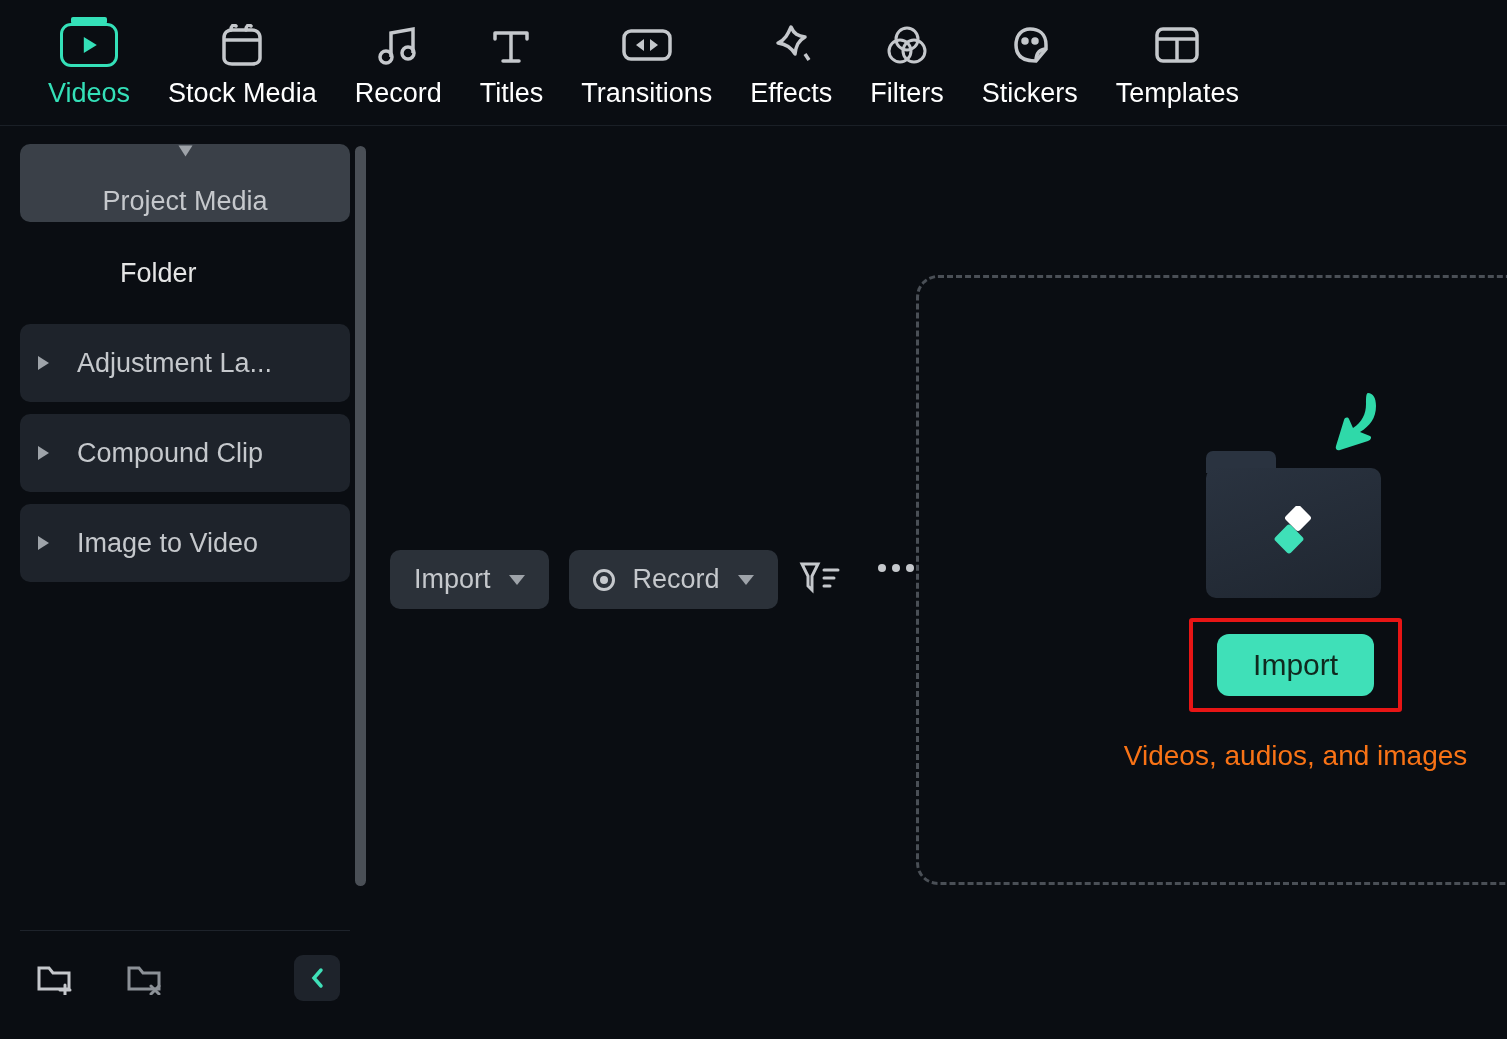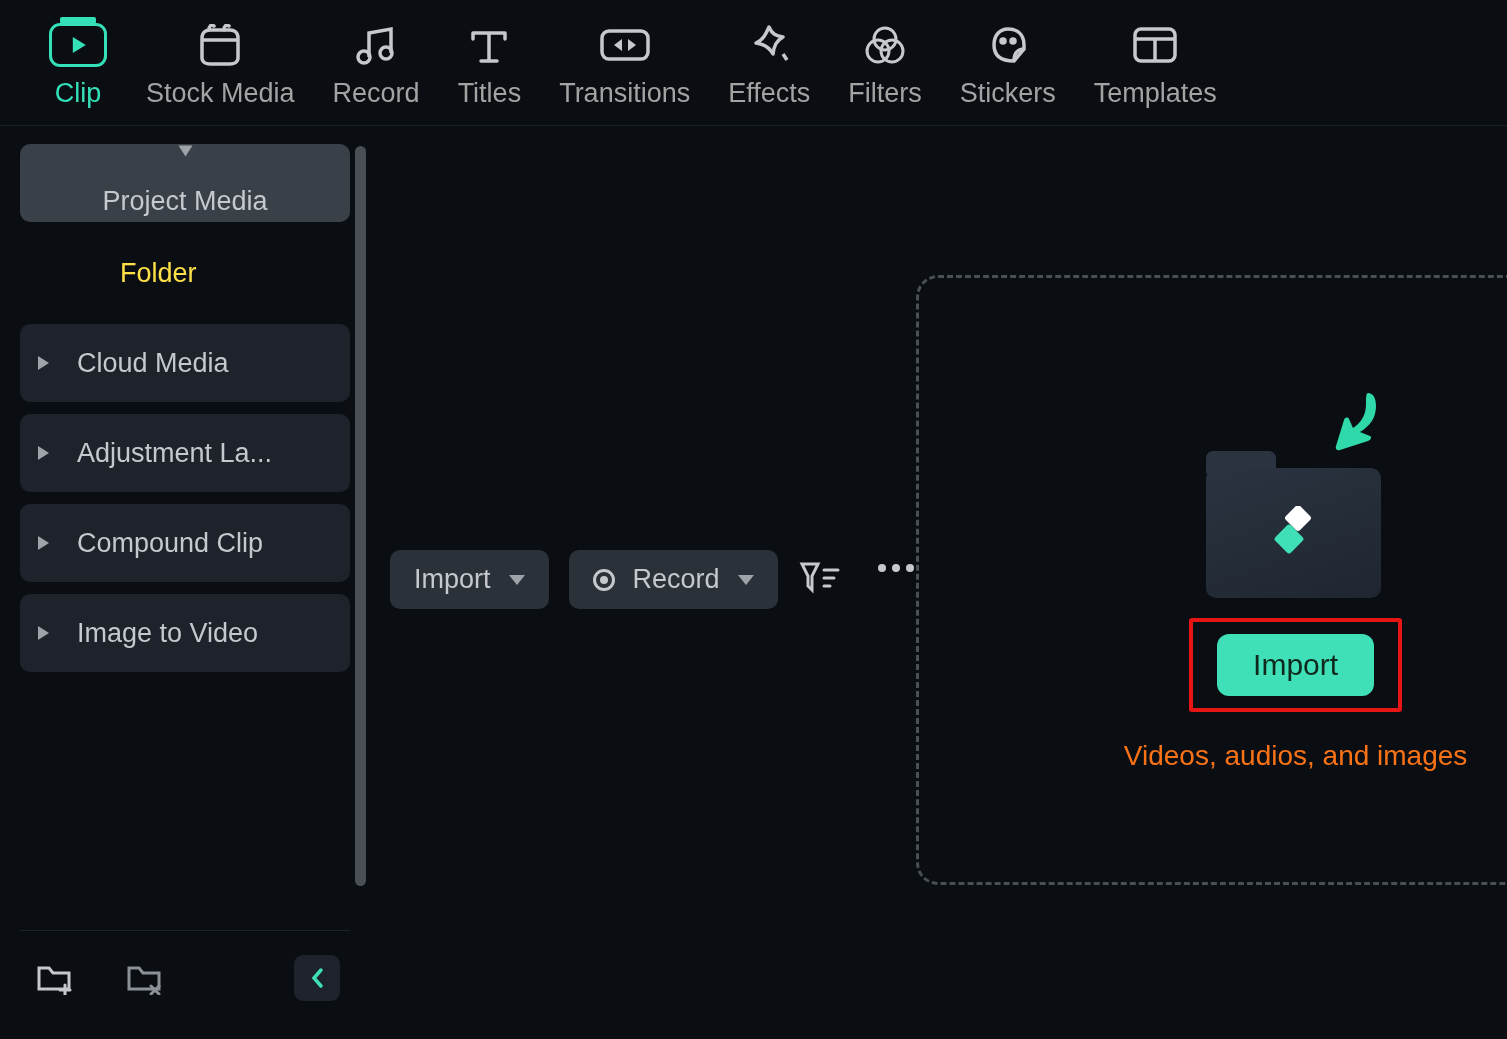--- a/index.html
+++ b/index.html
@@ -18,21 +18,21 @@
   gap: 38px;
   padding: 22px 48px 16px 48px;
   border-bottom: 1px solid #1a1f26;
 }
 .nav-item {
   display: flex;
   flex-direction: column;
   align-items: center;
   gap: 10px;
   cursor: pointer;
-  color: #a3a3a3;
+  color: #ffffff;
 }
 .nav-item.active { color: #34e0b8; }
 .nav-icon {
   width: 60px;
   height: 46px;
   display: flex;
   align-items: center;
   justify-content: center;
 }
 .nav-label { font-size: 27px; font-weight: 400; }
@@ -58,21 +58,21 @@
   border-radius: 10px;
   padding: 0 18px;
   font-size: 27px;
   color: #c5c8cc;
   cursor: pointer;
   gap: 28px;
   white-space: nowrap;
   overflow: hidden;
 }
 .side-item.active { background: #3a4048; flex-direction: column; }
-.side-item.sub { background: transparent; padding-left: 100px; color: #fde047; }
+.side-item.sub { background: transparent; padding-left: 100px; color: #e5e5e5; }
 .tri { width: 0; height: 0; border-left: 11px solid #9ea3a9; border-top: 7px solid transparent; border-bottom: 7px solid transparent; }
 .tri.down { transform: rotate(90deg); }
 .side-label { overflow: hidden; text-overflow: ellipsis; }
 
 .sidebar-footer {
   margin-top: auto;
   display: flex;
   align-items: center;
   gap: 40px;
   padding: 24px 10px;
@@ -195,21 +195,21 @@
 }
 </style>
 </head>
 <body>
 
 <div class="top-nav">
   <div class="nav-item active">
     <div class="nav-icon">
       <div class="media-box"></div>
     </div>
-    <div class="nav-label">Clip</div>
+    <div class="nav-label">Videos</div>
   </div>
 
   <div class="nav-item">
     <div class="nav-icon">
       <svg width="48" height="42" viewBox="0 0 48 42" fill="none" stroke="#c5c8cc" stroke-width="3.5">
         <path d="M6 14 C6 8 10 6 14 6 L34 6 C38 6 42 8 42 14 L42 34 C42 38 38 40 34 40 L14 40 C10 40 6 38 6 34 Z"></path>
         <path d="M6 16 L42 16"></path>
         <path d="M13 6 C13 2 15 0 18 2 M28 6 C28 2 30 0 33 2" stroke-linecap="round"></path>
       </svg>
     </div>
@@ -294,24 +294,20 @@
 
   <div class="sidebar">
     <div class="side-scroll"></div>
     <div class="side-list">
       <div class="side-item active">
         <span class="tri down"></span>
         <span class="side-label">Project Media</span>
       </div>
       <div class="side-item sub">
         <span class="side-label">Folder</span>
-      </div>
-      <div class="side-item">
-        <span class="tri"></span>
-        <span class="side-label">Cloud Media</span>
       </div>
       <div class="side-item">
         <span class="tri"></span>
         <span class="side-label">Adjustment La...</span>
       </div>
       <div class="side-item">
         <span class="tri"></span>
         <span class="side-label">Compound Clip</span>
       </div>
       <div class="side-item">

